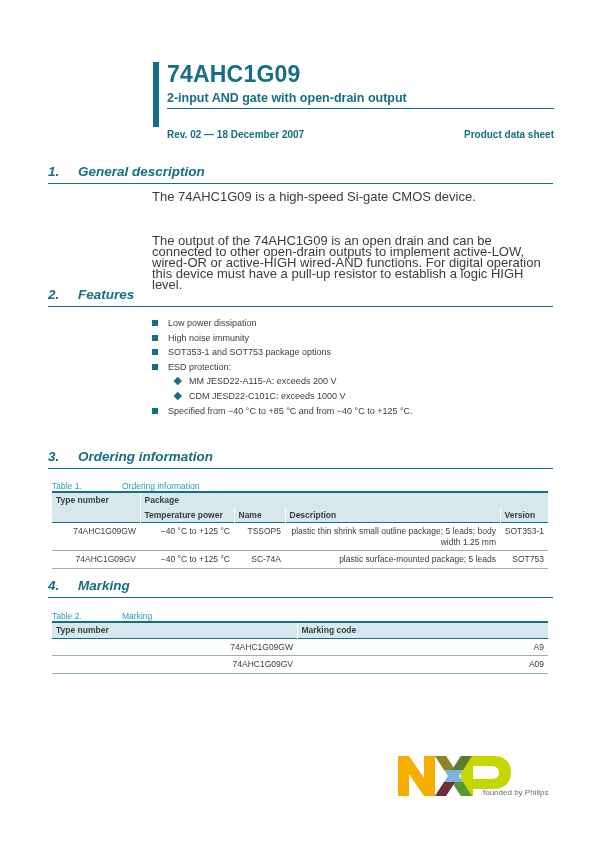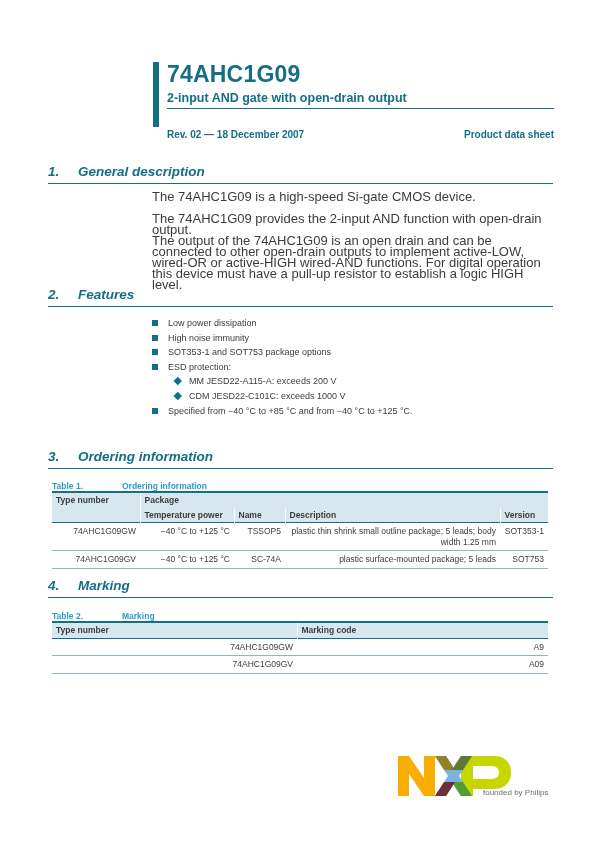--- a/index.html
+++ b/index.html
@@ -26,21 +26,21 @@
   .body-p{position:absolute;left:152px;width:401px;margin:0;font-size:13px;line-height:11px;}
 
   
   .feat{position:absolute;left:152px;top:316px;list-style:none;margin:0;padding:0;font-size:9px;}
   .feat li{position:relative;height:14.6px;line-height:14.6px;padding-left:16px;}
   .feat li.sub{margin-left:23px;padding-left:14px;}
   .sq{position:absolute;left:0;top:4px;width:6px;height:6px;background:var(--teal);}
   .dia{position:absolute;left:0;top:4px;width:5.5px;height:5.5px;background:var(--teal);transform:rotate(45deg);}
 
   
-  .tcap{position:absolute;left:52px;font-size:8.5px;font-weight:bold;color:var(--cap);}
+  .tcap{position:absolute;left:52px;font-size:8.5px;font-weight:normal;color:var(--cap);}
   .tcap .lbl{display:inline-block;width:70px;}
   table.ds{position:absolute;left:52px;border-collapse:collapse;table-layout:fixed;width:496px;
            font-size:8.5px;line-height:10.5px;border-top:2px solid var(--teal);}
   table.ds th{background:var(--hdrbg);font-weight:bold;text-align:left;padding:2px 4px;
               border-right:1px solid #ffffff;vertical-align:top;}
   table.ds th.last{border-right:none;}
   table.ds thead{border-bottom:1.5px solid var(--teal);margin-top:44px;}
   table.ds td{padding:3px 4px 3px 4px;vertical-align:top;border-bottom:1px solid var(--line);text-align:right;}
 
   .logo{position:absolute;left:398px;top:756px;}
@@ -59,21 +59,20 @@
         <span>Rev. 02 — 18 December 2007</span>
         <span>Product data sheet</span>
       </div>
     </div>
   </header>
 
   <div class="sec" style="top:164px">
     <span class="num">1.</span><span>General description</span>
   </div>
   <p class="body-p" style="top:191px">The 74AHC1G09 is a high-speed Si-gate CMOS device.</p>
-  <p class="body-p" style="top:213px">The 74AHC1G09 provides the 2-input AND function with open-drain output.</p>
   <p class="body-p" style="top:235px">The output of the 74AHC1G09 is an open drain and can be connected to other open-drain outputs to implement active-LOW, wired-OR or active-HIGH wired-AND functions. For digital operation this device must have a pull-up resistor to establish a logic HIGH level.</p>
 
   <div class="sec" style="top:287px">
     <span class="num">2.</span><span>Features</span>
   </div>
   <ul class="feat">
     <li><span class="sq"></span><span>Low power dissipation</span></li>
     <li><span class="sq"></span><span>High noise immunity</span></li>
     <li><span class="sq"></span><span>SOT353-1 and SOT753 package options</span></li>
     <li><span class="sq"></span><span>ESD protection:</span></li>

